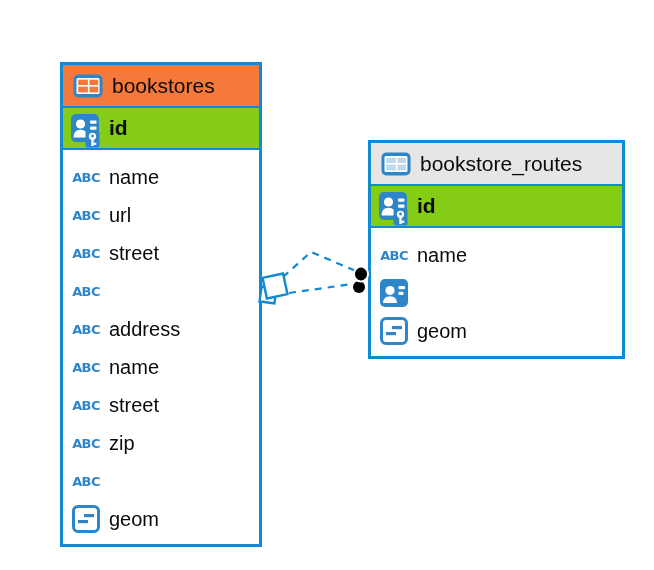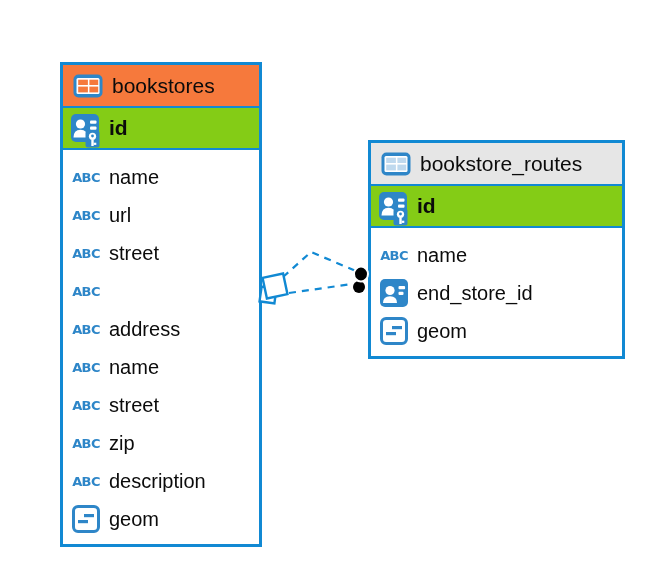--- a/index.html
+++ b/index.html
@@ -119,21 +119,20 @@
         <div class="col-row">
           <span class="icon-cell">
             <span class="abc">ABC</span>
           </span>
           <span class="col-name">zip</span>
         </div>
         <div class="col-row">
           <span class="icon-cell">
             <span class="abc">ABC</span>
           </span>
-          <span class="col-name">description</span>
         </div>
         <div class="col-row">
           <span class="icon-cell">
             <svg width="28" height="28" viewBox="0 0 28 28">
     <rect x="1.5" y="1.5" width="25" height="25" rx="4.5" fill="#fff" stroke="#2E86C8" stroke-width="3"></rect>
     <rect x="12" y="9" width="10" height="3.2" fill="#2E86C8"></rect>
     <rect x="6" y="15" width="10" height="3.2" fill="#2E86C8"></rect>
             </svg>
           </span>
           <span class="col-name">geom</span>
@@ -182,21 +181,20 @@
         <div class="col-row">
           <span class="icon-cell">
             <svg width="28" height="28" viewBox="0 0 28 28">
     <rect width="28" height="28" rx="5" fill="#2E86C8"></rect>
     <circle cx="10" cy="11.5" r="4.6" fill="#fff"></circle>
     <path d="M3 24 Q3 17.2 10 17.2 Q17 17.2 17 24 Z" fill="#fff"></path>
     <rect x="18.5" y="7" width="6.6" height="3.2" rx="1" fill="#fff"></rect>
     <rect x="18.5" y="12.8" width="5" height="3.2" rx="1" fill="#fff"></rect>
             </svg>
           </span>
-          <span class="col-name">end_store_id</span>
         </div>
         <div class="col-row">
           <span class="icon-cell">
             <svg width="28" height="28" viewBox="0 0 28 28">
     <rect x="1.5" y="1.5" width="25" height="25" rx="4.5" fill="#fff" stroke="#2E86C8" stroke-width="3"></rect>
     <rect x="12" y="9" width="10" height="3.2" fill="#2E86C8"></rect>
     <rect x="6" y="15" width="10" height="3.2" fill="#2E86C8"></rect>
             </svg>
           </span>
           <span class="col-name">geom</span>

